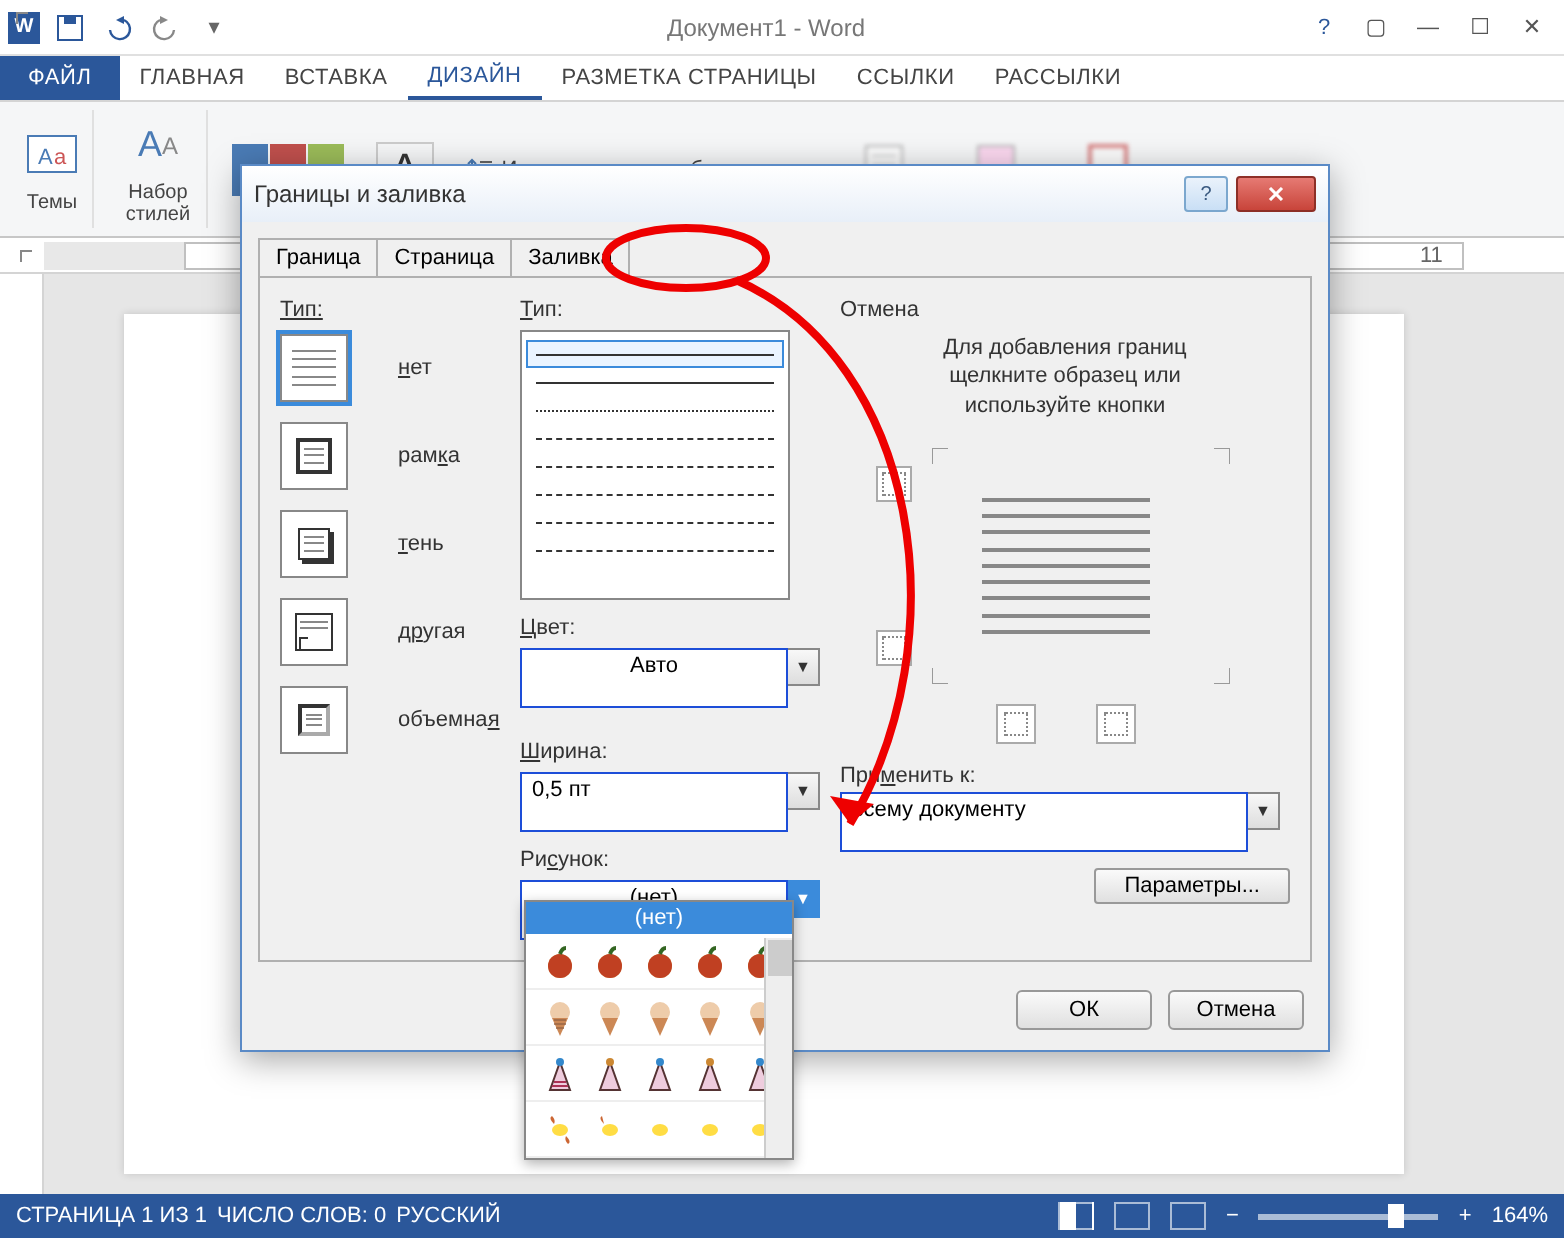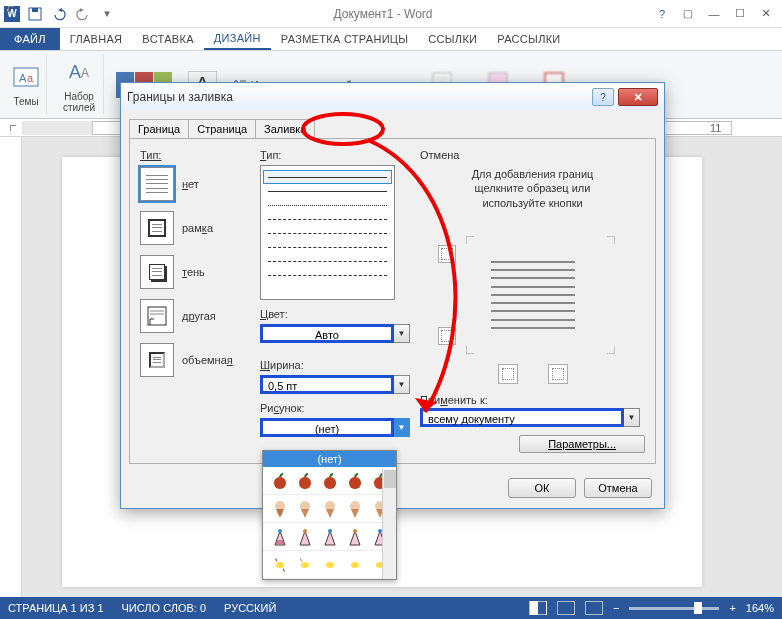--- a/index.html
+++ b/index.html
@@ -38,79 +38,79 @@
 .ruler-h .rlight { background:#fff; height:14px; border:1px solid #c0c0c0; }
 .ruler-h .tick { position:absolute; }
 
 
 .workspace { display: flex; height: 460px; background: #e6e6e6; }
 .ruler-v { width: 22px; background:#fff; border-right:1px solid #d4d4d4; }
 .doc { flex:1; background:#e6e6e6; position:relative; padding: 20px 0 0 40px;}
 .page { width: 640px; height: 430px; background:#fff; box-shadow: 0 0 4px rgba(0,0,0,0.15); }
 
 
-.statusbar { height: 22px; background: #2b579a; color: #fff; display: flex; align-items: center; padding: 0 8px; gap: 18px; font-size: 11px; position:absolute; bottom:0; left:0; right:0;}
+.statusbar { height: 22px; background: #2b579a; color: #fff; display: flex; align-items: center; padding: 0 8px; gap: 5px; font-size: 11px; position:absolute; bottom:0; left:0; right:0;}
 .statusbar .right { margin-left: auto; display:flex; align-items:center; gap:10px;}
 .statusbar .viewbtn { width:18px; height:14px; border:1px solid rgba(255,255,255,0.6); }
 .statusbar .zoom-slider { width: 90px; height:3px; background: rgba(255,255,255,0.6); position:relative; }
 .statusbar .zoom-slider .thumb { width:8px; height:12px; background:#fff; position:absolute; left:65px; top:-5px; }
 
 
 .dialog { position: absolute; left: 120px; top: 82px; width: 545px; background: #f0f0f0; border: 1px solid #5a8ac6; box-shadow: 0 4px 16px rgba(0,0,0,0.35); z-index: 100; }
 .dialog .dlg-title { height: 28px; background: linear-gradient(#fff,#e8eff8); display:flex; align-items:center; padding:0 6px; }
 .dialog .dlg-title .t { flex:1; color:#333; font-size:12px; }
 .dialog .dlg-title .hbtn { width:22px; height:18px; background:linear-gradient(#eaf2fb,#c9dff5); border:1px solid #7ba7ce; border-radius:2px; display:flex; align-items:center; justify-content:center; color:#3a5a80; font-size:10px; }
 .dialog .dlg-title .xbtn { width:40px; height:18px; background:linear-gradient(#e67a73,#c8443a); border:1px solid #8d2f27; border-radius:2px; margin-left:4px; display:flex; align-items:center; justify-content:center; color:#fff; font-weight:bold;}
 
 .dialog .tabs { display:flex; margin: 8px 8px 0 8px; }
 .dialog .tab { padding: 3px 8px; border:1px solid #b0b0b0; border-bottom:none; background:#f0f0f0; margin-right:-1px; position:relative;}
 .dialog .tab.active { background:#f0f0f0; z-index:2; }
 .dialog .tabpanel { border:1px solid #b0b0b0; margin: 0 8px 8px 8px; background:#f0f0f0; padding: 10px; display:flex; gap:10px; position:relative; }
 
 
 .col-type { width: 110px; }
 .col-type .hdr { text-decoration: underline; margin-bottom:6px; color:#333;}
-.type-opt { display:flex; align-items:center; gap:8px; margin-bottom:10px; color:#333;}
+.type-opt { display:flex; align-items:center; gap:25px; margin-bottom:10px; color:#333;}
 .type-opt .th { width:34px; height:34px; border:1px solid #888; background:#fff; display:flex; align-items:center; justify-content:center; }
 .type-opt .th.sel { outline:2px solid #3b8bdb; }
 .type-opt .th .lines { width:22px; height:22px; display:flex; flex-direction:column; justify-content:space-around; }
 .type-opt .th .lines div { height:1px; background:#888; }
 .type-opt .txt u { text-decoration: underline; }
 
 
 .col-mid { width: 150px; }
 .col-mid .hdr { margin-bottom:4px; color:#333; }
 .col-mid .hdr u { text-decoration:underline; }
 .style-list { border:1px solid #888; background:#fff; width:135px; height:135px; overflow:hidden; padding:4px 2px;}
 .style-list .srow { height:14px; display:flex; align-items:center; padding:0 4px; border:1px solid transparent;}
 .style-list .srow.sel { border:1px solid #3b8bdb; background:#eaf4ff;}
 .style-list .line { flex:1; border-top:1px solid #333; }
 .style-list .line.dot { border-top:1px dotted #333; }
 .style-list .line.dash { border-top:1px dashed #333; }
 .style-list .line.dashdot { border-top-style:dashed; }
 .select { display:flex; margin-top:2px; }
-.select .val { flex:1; border:3px solid #1d4ed8; background:#fff; padding:1px 5px; height:19px; line-height:15px;}
+.select .val { flex:1; border:1px solid #1d4ed8; background:#fff; padding:1px 5px; height:30px; line-height:15px;}
 .select .arr { width:16px; height:19px; border:1px solid #888; border-left:none; background:linear-gradient(#f8f8f8,#ddd); display:flex; align-items:center; justify-content:center; font-size:8px; color:#333;}
 
 
 .col-right { flex:1; }
 .col-right .hdr { margin-bottom:6px; color:#333;}
-.preview-hint { text-align:center; color:#333; font-size:11px; line-height:1.3; margin-bottom:20px;}
+.preview-hint { text-align:center; color:#333; font-size:11px; line-height:1.3; margin-bottom:8px;}
 .preview { display:flex; align-items:center; justify-content:center; position:relative; height:130px;}
 .preview .doc-pv { width:100px; height:90px; display:flex; flex-direction:column; justify-content:space-around; padding:8px; }
 .preview .doc-pv .pl { height:2px; background:#888;}
 .preview .corner { width:18px; height:18px; border:1px solid #aaa; position:absolute; background:#fff; display:flex; align-items:center; justify-content:center;}
 .preview .corner::before { content:''; width:10px; height:10px; border:1px dotted #888;}
 .edge-btns { display:flex; justify-content:center; gap:30px; margin-top:4px;}
 .edge-btn { width:20px; height:20px; border:1px solid #aaa; background:#fff; display:flex; align-items:center; justify-content:center;}
 .edge-btn::before { content:''; width:10px; height:10px; border:1px dotted #888;}
 
 .apply-row { margin-top:10px;}
 .apply-row .hdr { margin-bottom:2px;}
-.params-btn { float:right; margin-top:8px; padding:2px 28px; border:1px solid #999; background:linear-gradient(#fafafa,#e0e0e0); border-radius:2px;text-decoration:underline;}
+.params-btn { float:right; margin-top:8px; padding:2px 14px; border:1px solid #999; background:linear-gradient(#fafafa,#e0e0e0); border-radius:2px;}
 
 
 .dlg-buttons { display:flex; justify-content:flex-end; gap:8px; padding: 6px 12px 10px; }
 .dlg-btn { min-width:68px; padding:3px 12px; border:1px solid #999; background:linear-gradient(#fafafa,#e0e0e0); border-radius:3px; text-align:center;}
 
 
 .art-dropdown { position:absolute; left: 262px; top: 450px; width: 135px; background:#fff; border:1px solid #888; z-index:200; box-shadow: 0 2px 6px rgba(0,0,0,0.3);}
 .art-dropdown .hdr-none { background:#3b8bdb; color:#fff; text-align:center; padding:2px 0; font-size:11px;}
 .art-dropdown .art-row { height:28px; display:flex; align-items:center; justify-content:space-around; border-bottom:1px solid #eee; padding:0 4px;}
 .art-dropdown .scroll { position:absolute; right:0; top:18px; bottom:0; width:14px; background:#eee; border-left:1px solid #ccc;}

